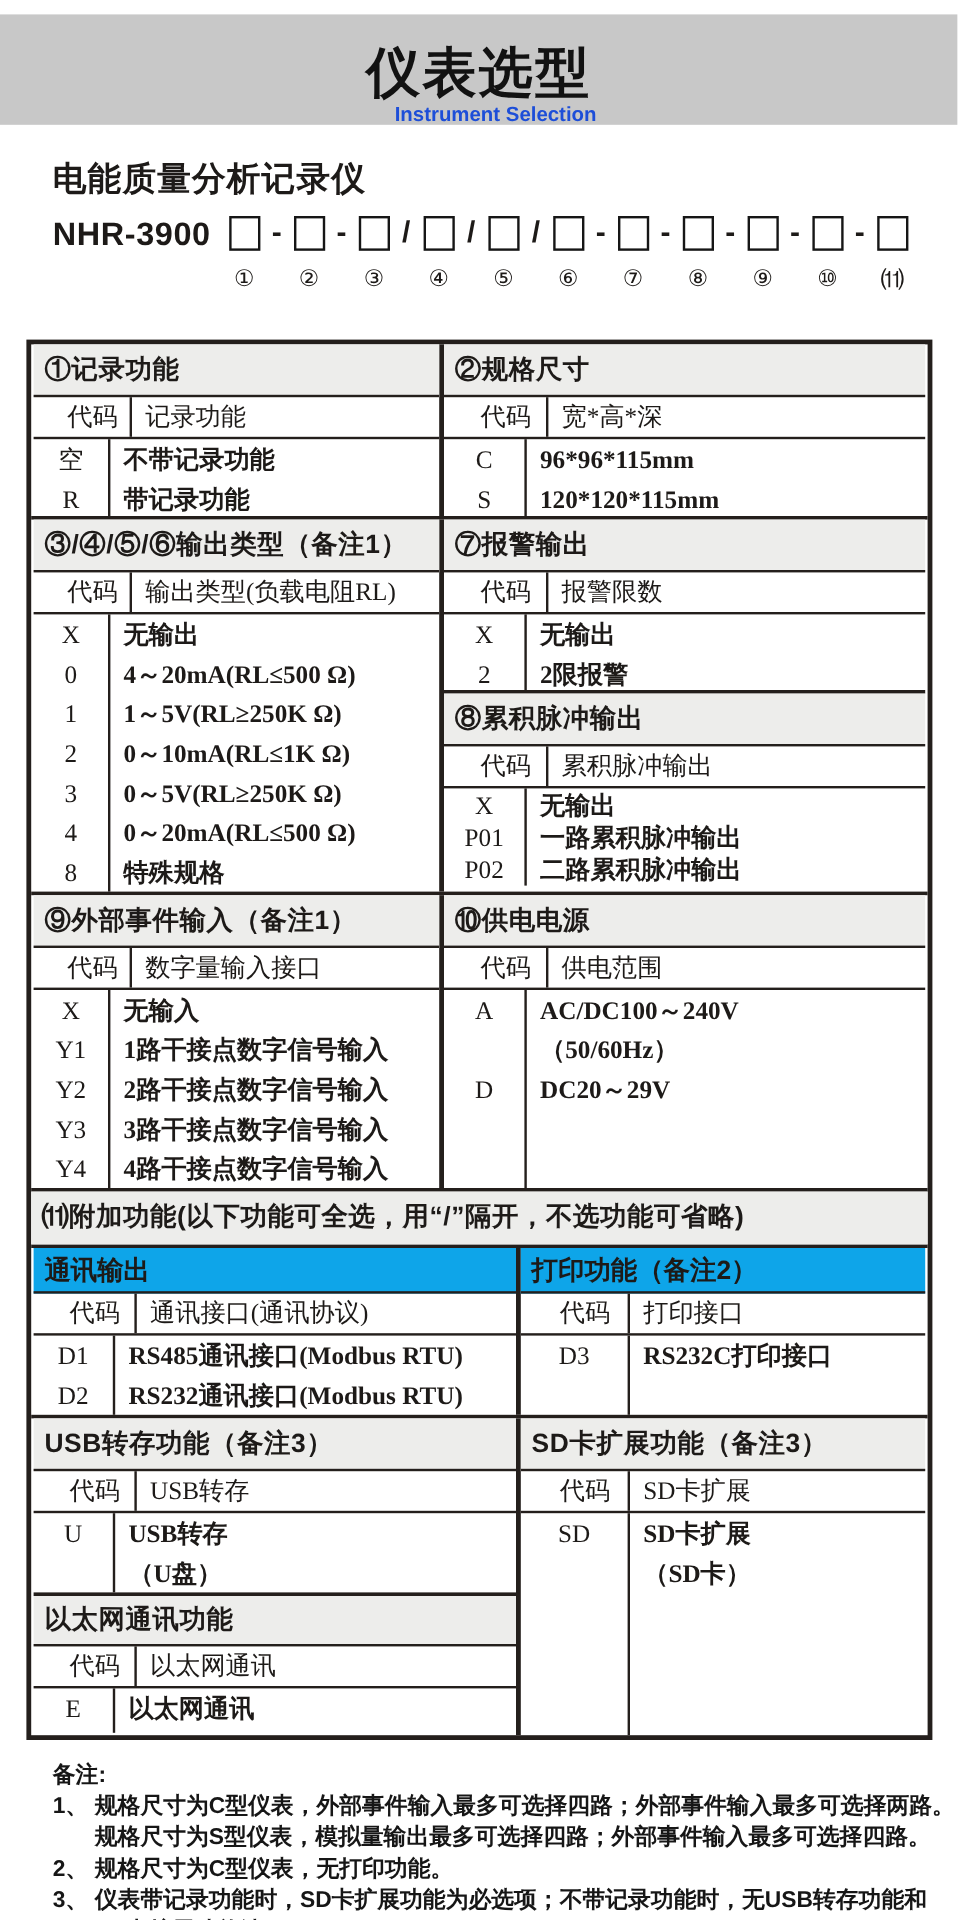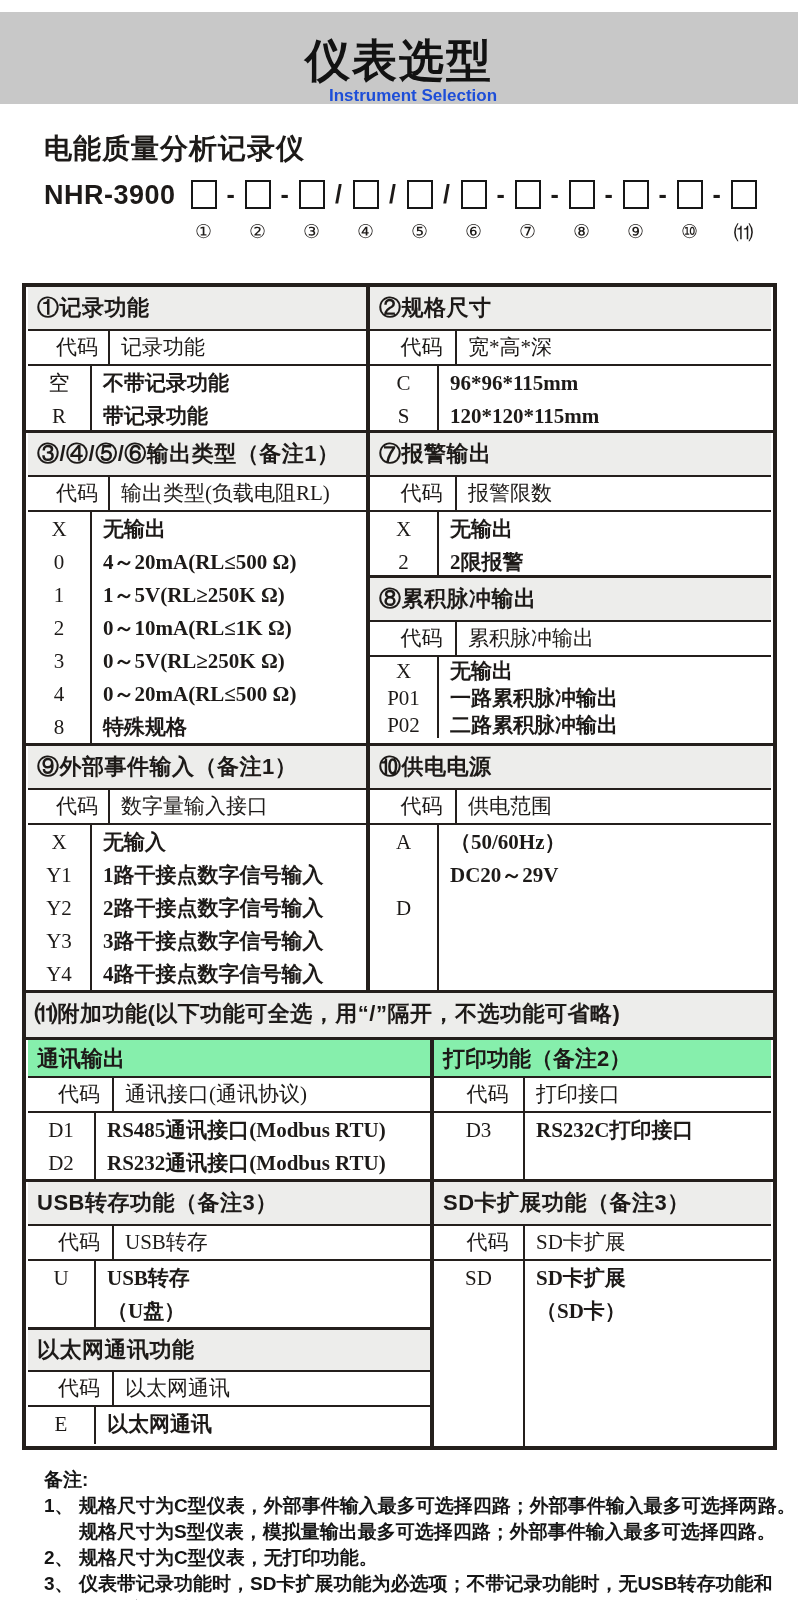--- a/index.html
+++ b/index.html
@@ -27,21 +27,21 @@
   .col { flex-shrink: 0; }
   .col.left  { width: 342px; border-right: 4px solid #241f1c; }
   .col.right { width: 401px; }
   .band.bottom .col.left  { width: 406px; }
   .band.bottom .col.right { width: 337px; }
 
   .sec-title { height: 44px; line-height: 42px; background: #ededeb; border-bottom: 2px solid #241f1c;
                padding-left: 9px; font-size: 22px; font-weight: 700; letter-spacing: 0.5px; white-space: nowrap; }
   .sec-title.flush { border-bottom: none; height: 44px; }
   .sec-title.h2 { height: 42px; line-height: 40px; }
-  .sub-title { height: 38px; line-height: 37px; background: #86efac; border-bottom: 2px solid #241f1c;
+  .sub-title { height: 38px; line-height: 37px; background: #0ea5e9; border-bottom: 2px solid #241f1c;
                padding-left: 9px; font-size: 22px; font-weight: 700; white-space: nowrap; }
 
   .chdr { display: flex; height: 35px; border-bottom: 2px solid #241f1c;
           font-family: "Liberation Serif", "DejaVu Serif", serif; font-size: 21px; padding-left: 18px; }
   .chdr .code { width: 64px; flex-shrink: 0; border-right: 2px solid #241f1c; text-align: center; line-height: 32px; }
   .chdr .desc { flex: 1; padding-left: 11px; line-height: 32px; white-space: nowrap; }
   .col.right .chdr .code { width: 69px; }
   .band.bottom .col.left  .chdr .code { width: 68px; }
   .band.bottom .col.right .chdr .code { width: 73px; }
 
@@ -284,20 +284,21 @@
         <div class="code">代码</div>
         <div class="desc">供电范围</div>
       </div>
       <div class="dblock blk-c">
         <div class="codes">
           <div class="dline">A</div>
           <div class="dline"></div>
           <div class="dline">D</div>
         </div>
         <div class="descs">
+          <div class="dline">AC/DC100～240V</div>
           <div class="dline">（50/60Hz）</div>
           <div class="dline">DC20～29V</div>
         </div>
       </div>
     </div>
   </div>
 
   <div class="band">
     <div style="width:747px">
       <div class="sec-title flush">⑾附加功能(以下功能可全选，用“/”隔开，不选功能可省略)</div>

